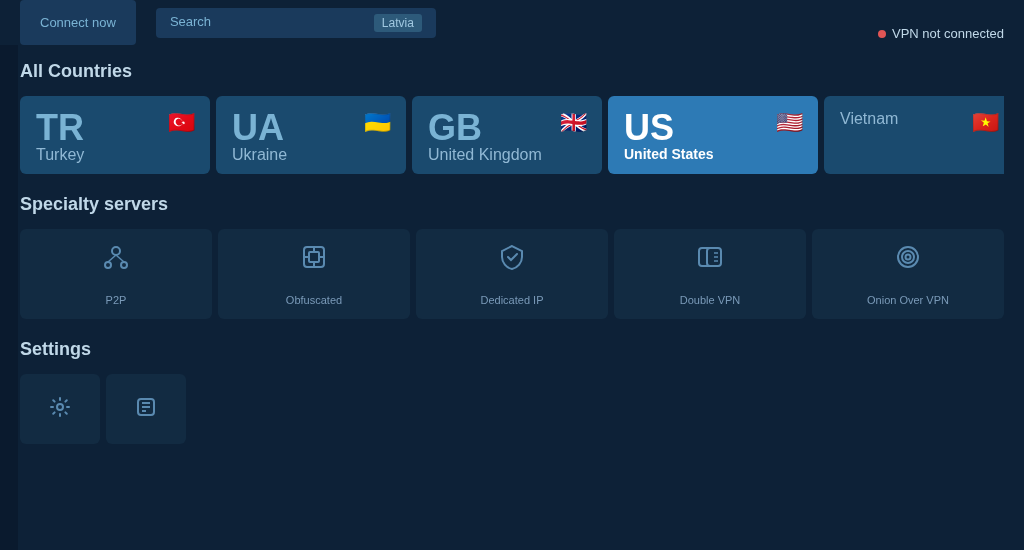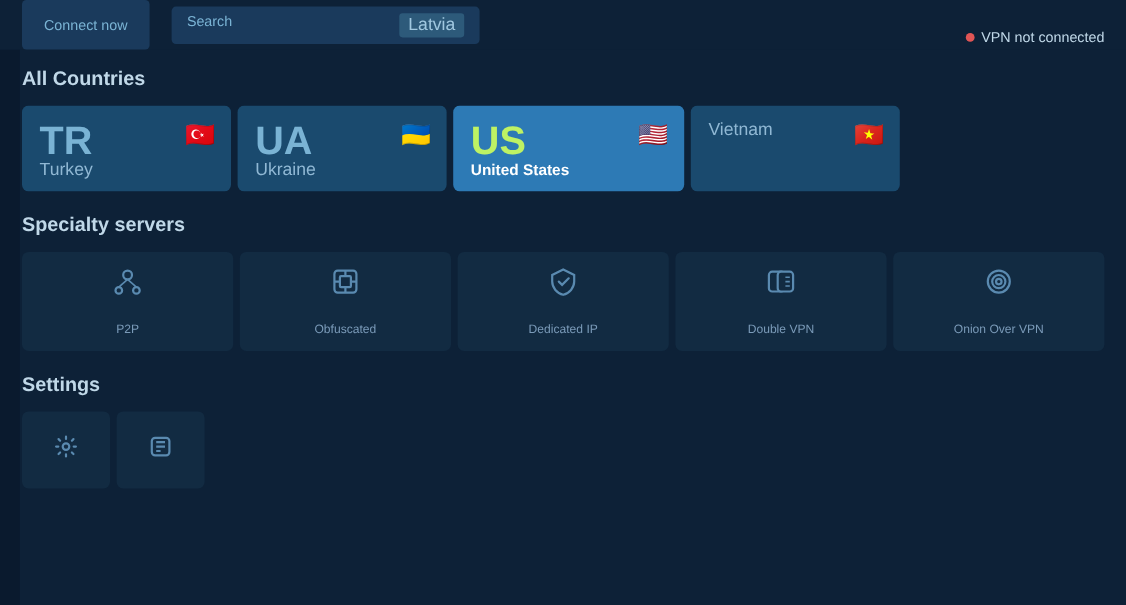--- a/index.html
+++ b/index.html
@@ -51,21 +51,21 @@
     .search-area span {
       color: #7ab3d4;
       font-size: 13px;
     }
 
     .search-area .flag-placeholder {
       margin-left: auto;
       background: #2d5a7a;
       padding: 2px 8px;
       border-radius: 3px;
-      font-size: 16px;
+      font-size: 12px;
       color: #a0c8e0;
     }
 
     .vpn-status {
       position: absolute;
       top: 26px;
       right: 20px;
       display: flex;
       align-items: center;
       gap: 6px;
@@ -126,21 +126,21 @@
     }
 
     .country-code {
       font-size: 36px;
       font-weight: 700;
       color: #7ab3d4;
       line-height: 1;
     }
 
     .country-card.active-focused .country-code {
-      color: #bef264;
+      color: #ffffff;
     }
 
     .country-flag {
       position: absolute;
       top: 14px;
       right: 14px;
       font-size: 22px;
     }
 
     .country-name {
@@ -255,20 +255,25 @@
       <div class="country-flag">🇹🇷</div>
       <div class="country-name">Turkey</div>
     </div>
 
     <div class="country-card">
       <div class="country-code">UA</div>
       <div class="country-flag">🇺🇦</div>
       <div class="country-name">Ukraine</div>
     </div>
 
+    <div class="country-card">
+      <div class="country-code">GB</div>
+      <div class="country-flag">🇬🇧</div>
+      <div class="country-name">United Kingdom</div>
+    </div>
 
     <div class="country-card active-focused" style="flex:0 0 210px;">
       <div class="country-code">US</div>
       <div class="country-flag">🇺🇸</div>
       <div class="country-name">United States</div>
     </div>
 
     <div class="country-card">
       <div class="country-flag">🇻🇳</div>
       <div class="country-name">Vietnam</div>

